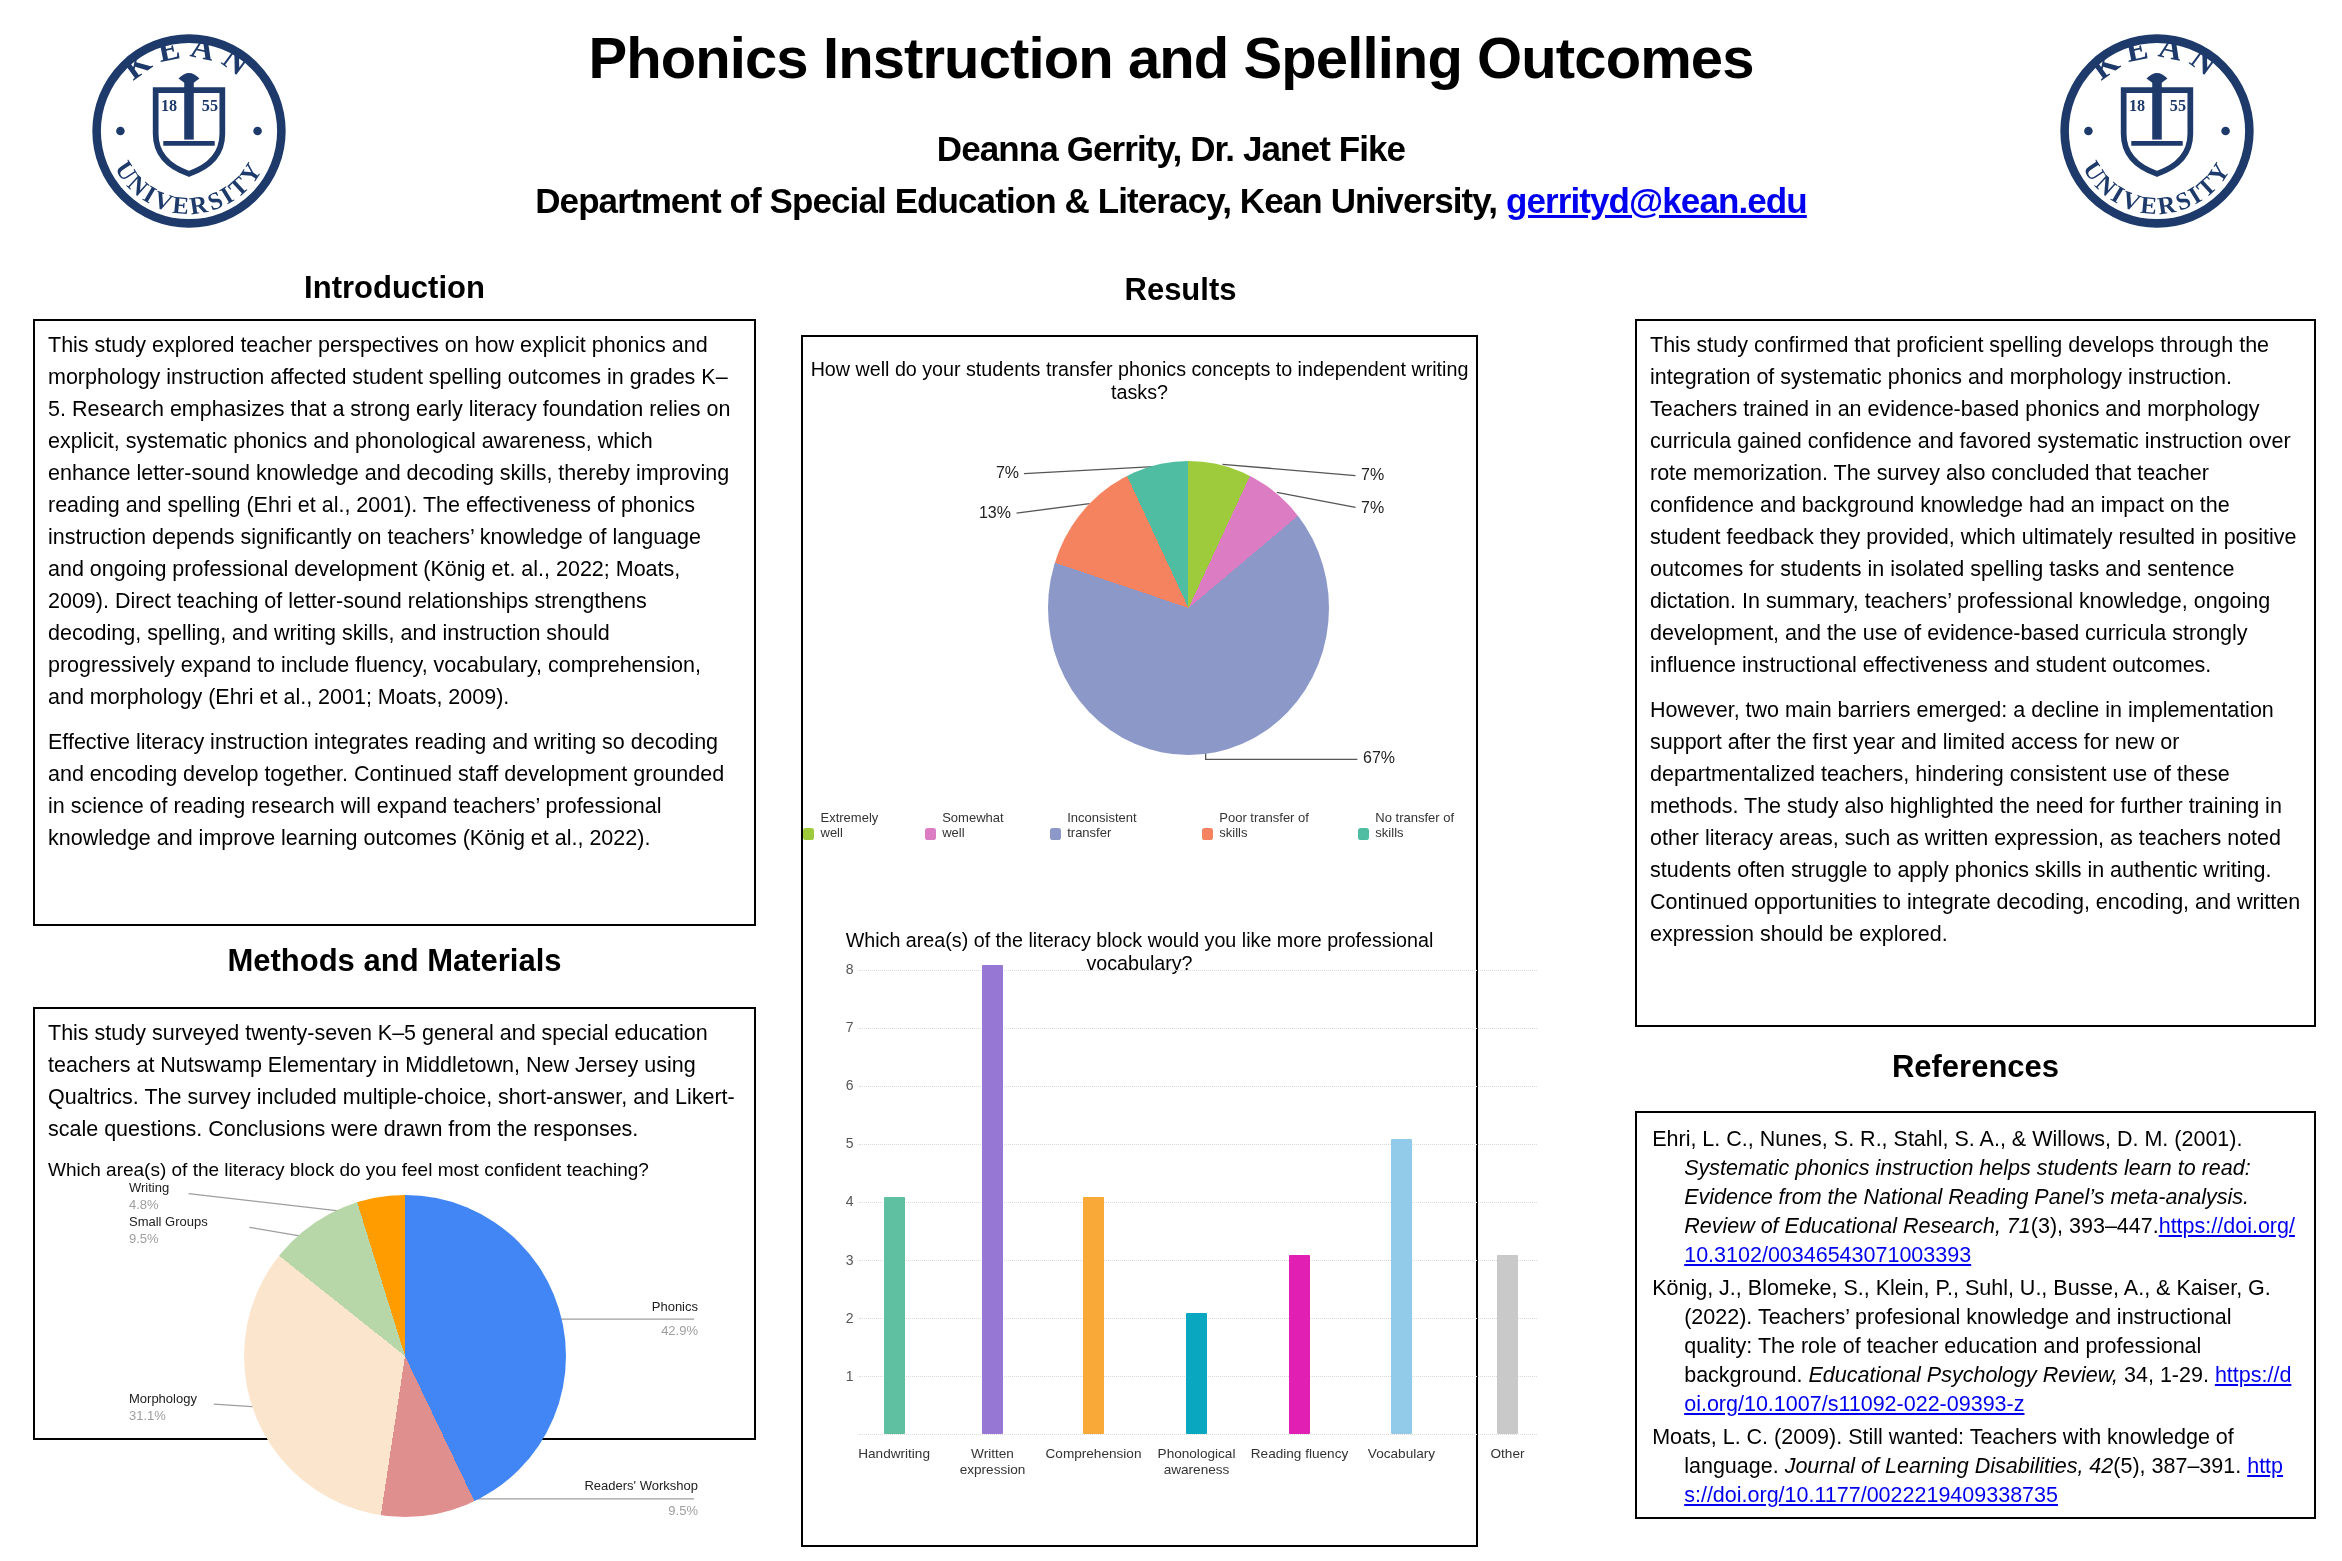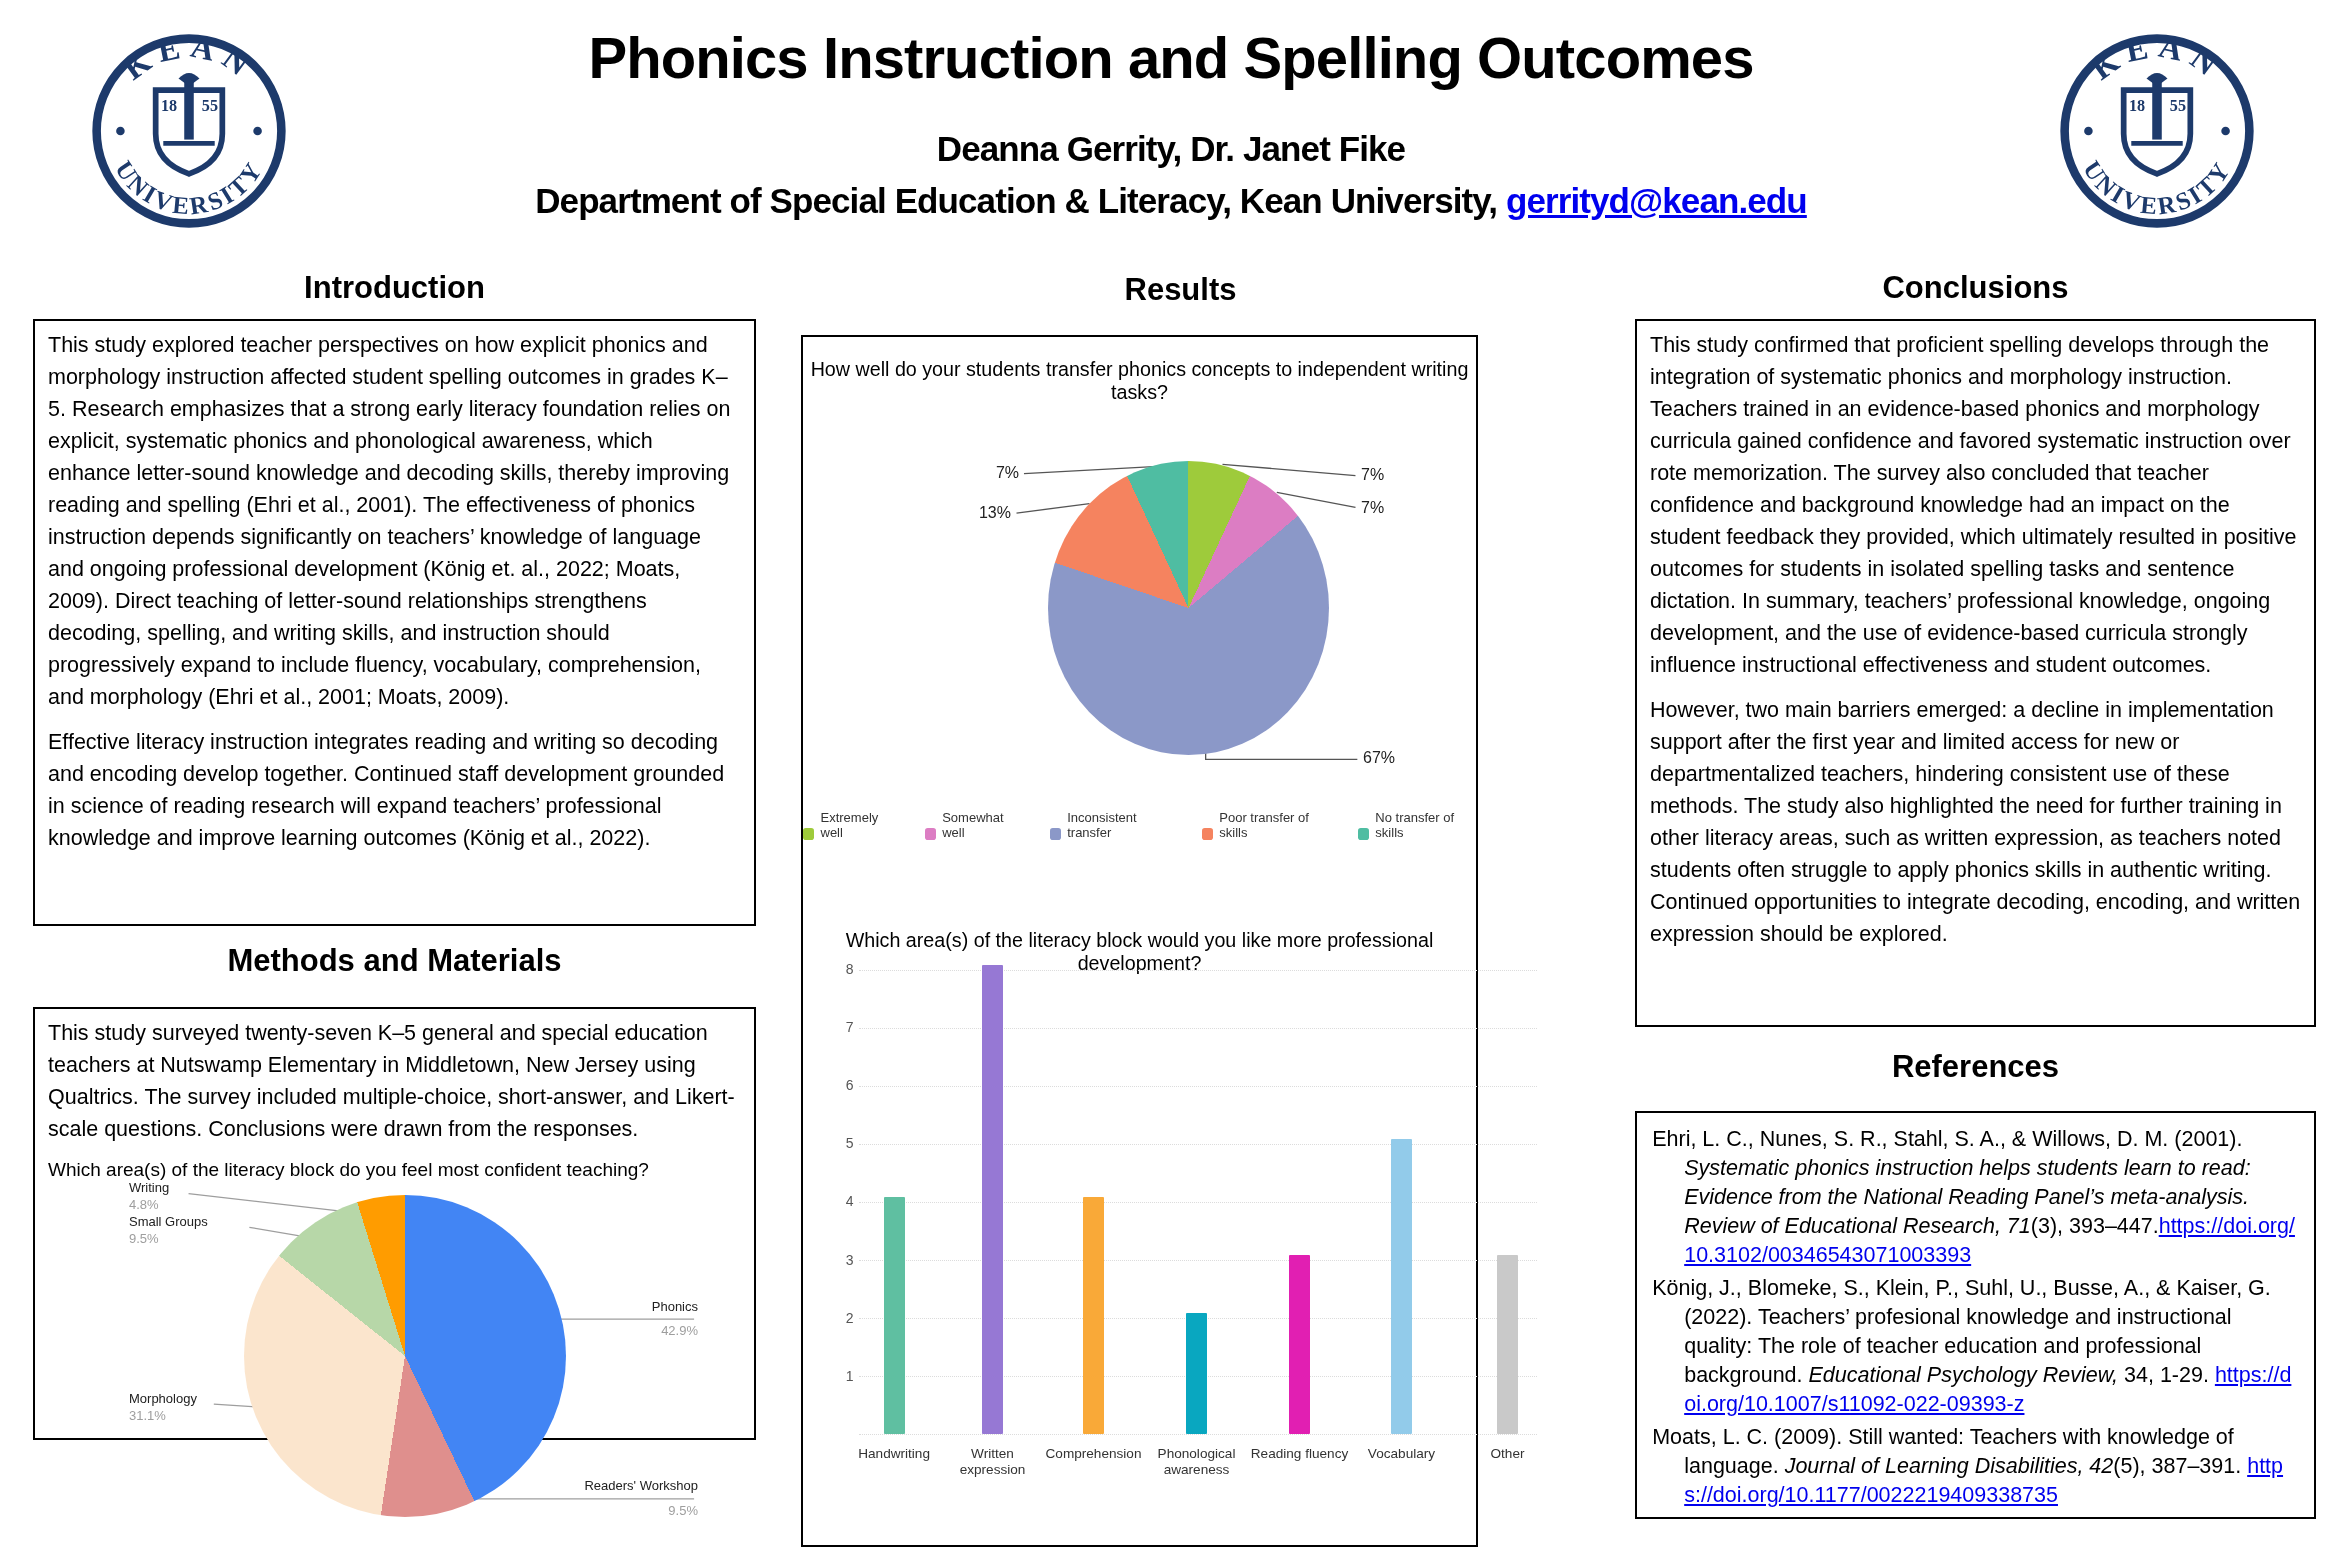--- a/index.html
+++ b/index.html
@@ -113,21 +113,20 @@
     </g>
   </svg>
 
   <div class="poster-title">Phonics Instruction and Spelling Outcomes</div>
   <div class="poster-authors">Deanna Gerrity, Dr. Janet Fike</div>
   <div class="poster-affil"><span>Department of Special Education &amp; Literacy, Kean University, </span><a class="email" href="#">gerrityd@kean.edu</a></div>
 
   <div class="sec-head" id="h-intro">Introduction</div>
   <div class="sec-head" id="h-methods">Methods and Materials</div>
   <div class="sec-head" id="h-results">Results</div>
-  <div class="sec-head" id="h-concl">Conclusions</div>
   <div class="sec-head" id="h-refs">References</div>
 
   <div class="box" id="box-intro">
     <p class="body-text">This study explored teacher perspectives on how explicit phonics and morphology instruction affected student spelling outcomes in grades K–5. Research emphasizes that a strong early literacy foundation relies on explicit, systematic phonics and phonological awareness, which enhance letter-sound knowledge and decoding skills, thereby improving reading and spelling (Ehri et al., 2001). The effectiveness of phonics instruction depends significantly on teachers’ knowledge of language and ongoing professional development (König et. al., 2022; Moats, 2009). Direct teaching of letter-sound relationships strengthens decoding, spelling, and writing skills, and instruction should progressively expand to include fluency, vocabulary, comprehension, and morphology (Ehri et al., 2001; Moats, 2009).</p>
     <p class="body-text">Effective literacy instruction integrates reading and writing so decoding and encoding develop together. Continued staff development grounded in science of reading research will expand teachers’ professional knowledge and improve learning outcomes (König et al., 2022).</p>
   </div>
 
   <div class="box" id="box-methods">
     <p class="body-text">This study surveyed twenty-seven K–5 general and special education teachers at Nutswamp Elementary in Middletown, New Jersey using Qualtrics. The survey included multiple-choice, short-answer, and Likert-scale questions. Conclusions were drawn from the responses.</p>
     <div id="methods-chart">
@@ -195,21 +194,21 @@
         <span class="legend-item">
             <span class="sw" style="background: rgb(245, 131, 95);"></span>
             <span>Poor transfer of skills</span>
           </span>
         <span class="legend-item">
             <span class="sw" style="background: rgb(79, 189, 162);"></span>
             <span>No transfer of skills</span>
           </span>
       </div>
 
-      <div id="bar-title">Which area(s) of the literacy block would you like more professional development?</div>
+      <div id="bar-title">Which area(s) of the literacy block would you like more professional vocabulary?</div>
       <div id="bar-plot">
           <div class="gridline" style="left: 26px; width: 678px; top: 413px;"></div>
           <div class="ytick" style="left: 0px; top: 405px;">1</div>
           <div class="gridline" style="left: 26px; width: 678px; top: 355px;"></div>
           <div class="ytick" style="left: 0px; top: 347px;">2</div>
           <div class="gridline" style="left: 26px; width: 678px; top: 297px;"></div>
           <div class="ytick" style="left: 0px; top: 289px;">3</div>
           <div class="gridline" style="left: 26px; width: 678px; top: 239px;"></div>
           <div class="ytick" style="left: 0px; top: 230px;">4</div>
           <div class="gridline" style="left: 26px; width: 678px; top: 181px;"></div>

